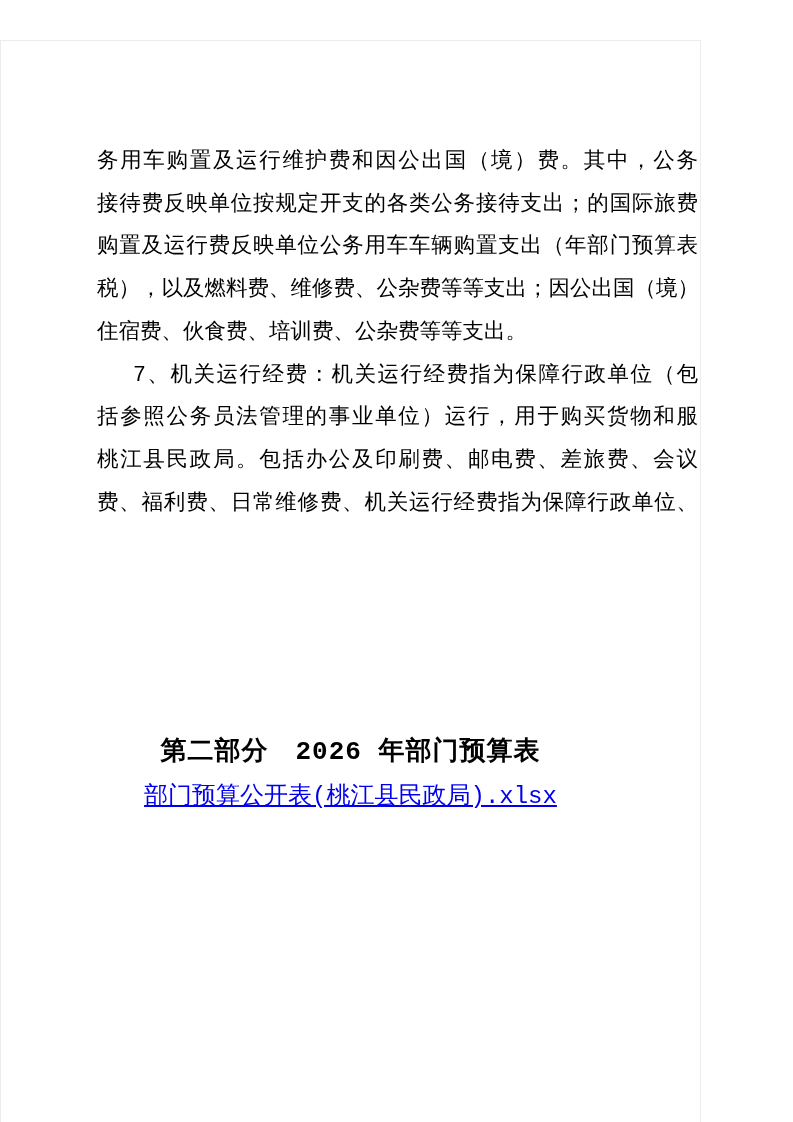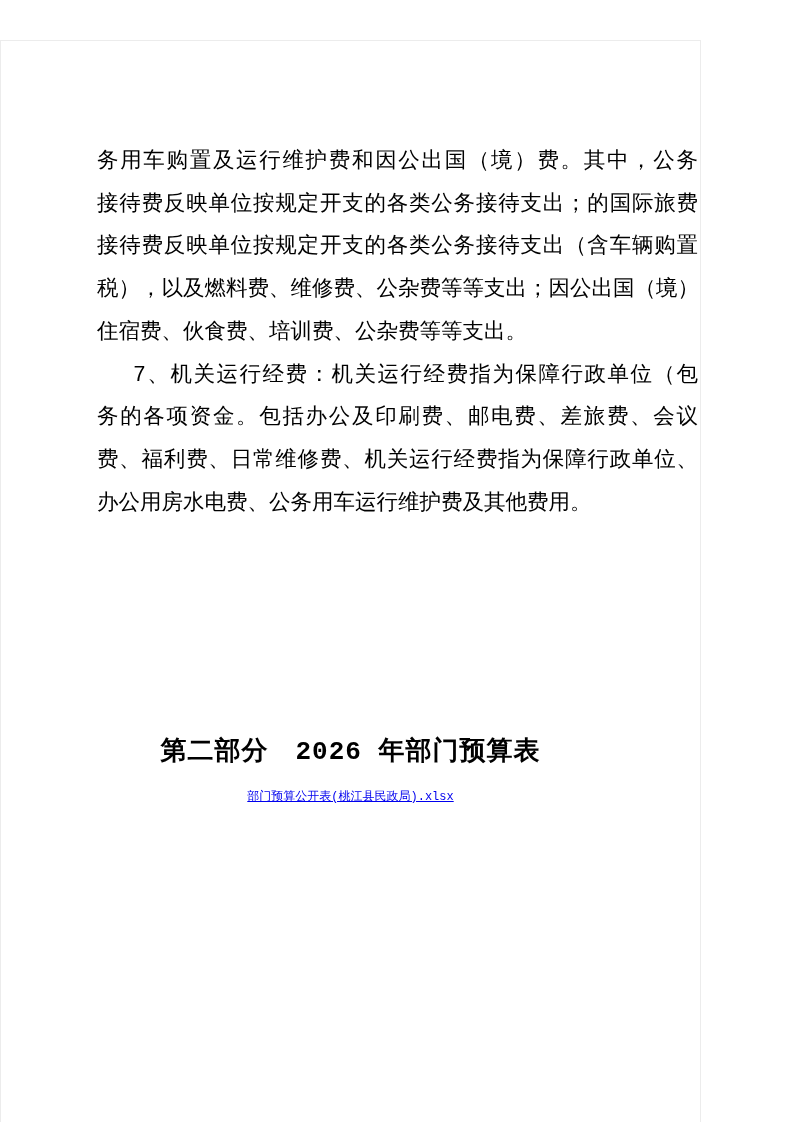--- a/index.html
+++ b/index.html
@@ -46,43 +46,43 @@
     font-weight: bold;
     line-height: 34px;
     letter-spacing: 1px;
   }
   .link-row {
     position: absolute;
     left: 0;
     right: 0;
     top: 742px;
     text-align: center;
-    font-size: 12px;
+    font-size: 24px;
     line-height: 28px;
   }
   a.attachment {
     text-decoration: underline;
     cursor: pointer;
   }
 </style>
 </head>
 <body>
 
 <div class="page" style="color: rgb(0, 0, 0);">
 
   <div class="body-text">
       <div class="line">务用车购置及运行维护费和因公出国（境）费。其中，公务</div>
       <div class="line">接待费反映单位按规定开支的各类公务接待支出；的国际旅费</div>
-      <div class="line">接待费反映单位按规定开支的各类公务接待支出（含车辆购置</div>
+      <div class="line">购置及运行费反映单位公务用车车辆购置支出（年部门预算表</div>
       <div class="line">税），以及燃料费、维修费、公杂费等等支出；因公出国（境）</div>
       <div class="line para-end">住宿费、伙食费、培训费、公杂费等等支出。</div>
       <div class="line" style="padding-left: 36px;">7、机关运行经费：机关运行经费指为保障行政单位（包</div>
-      <div class="line">务的各项资金。包括办公及印刷费、邮电费、差旅费、会议</div>
+      <div class="line">括参照公务员法管理的事业单位）运行，用于购买货物和服</div>
+      <div class="line">桃江县民政局。包括办公及印刷费、邮电费、差旅费、会议</div>
       <div class="line">费、福利费、日常维修费、机关运行经费指为保障行政单位、</div>
-      <div class="line para-end">办公用房水电费、公务用车运行维护费及其他费用。</div>
     </div>
 
   <div class="section-heading">第二部分　2026 年部门预算表</div>
 
   <div class="link-row">
     <a class="attachment" style="color: rgb(0, 0, 238);">部门预算公开表(桃江县民政局).xlsx</a>
   </div>
 
 </div>
 

